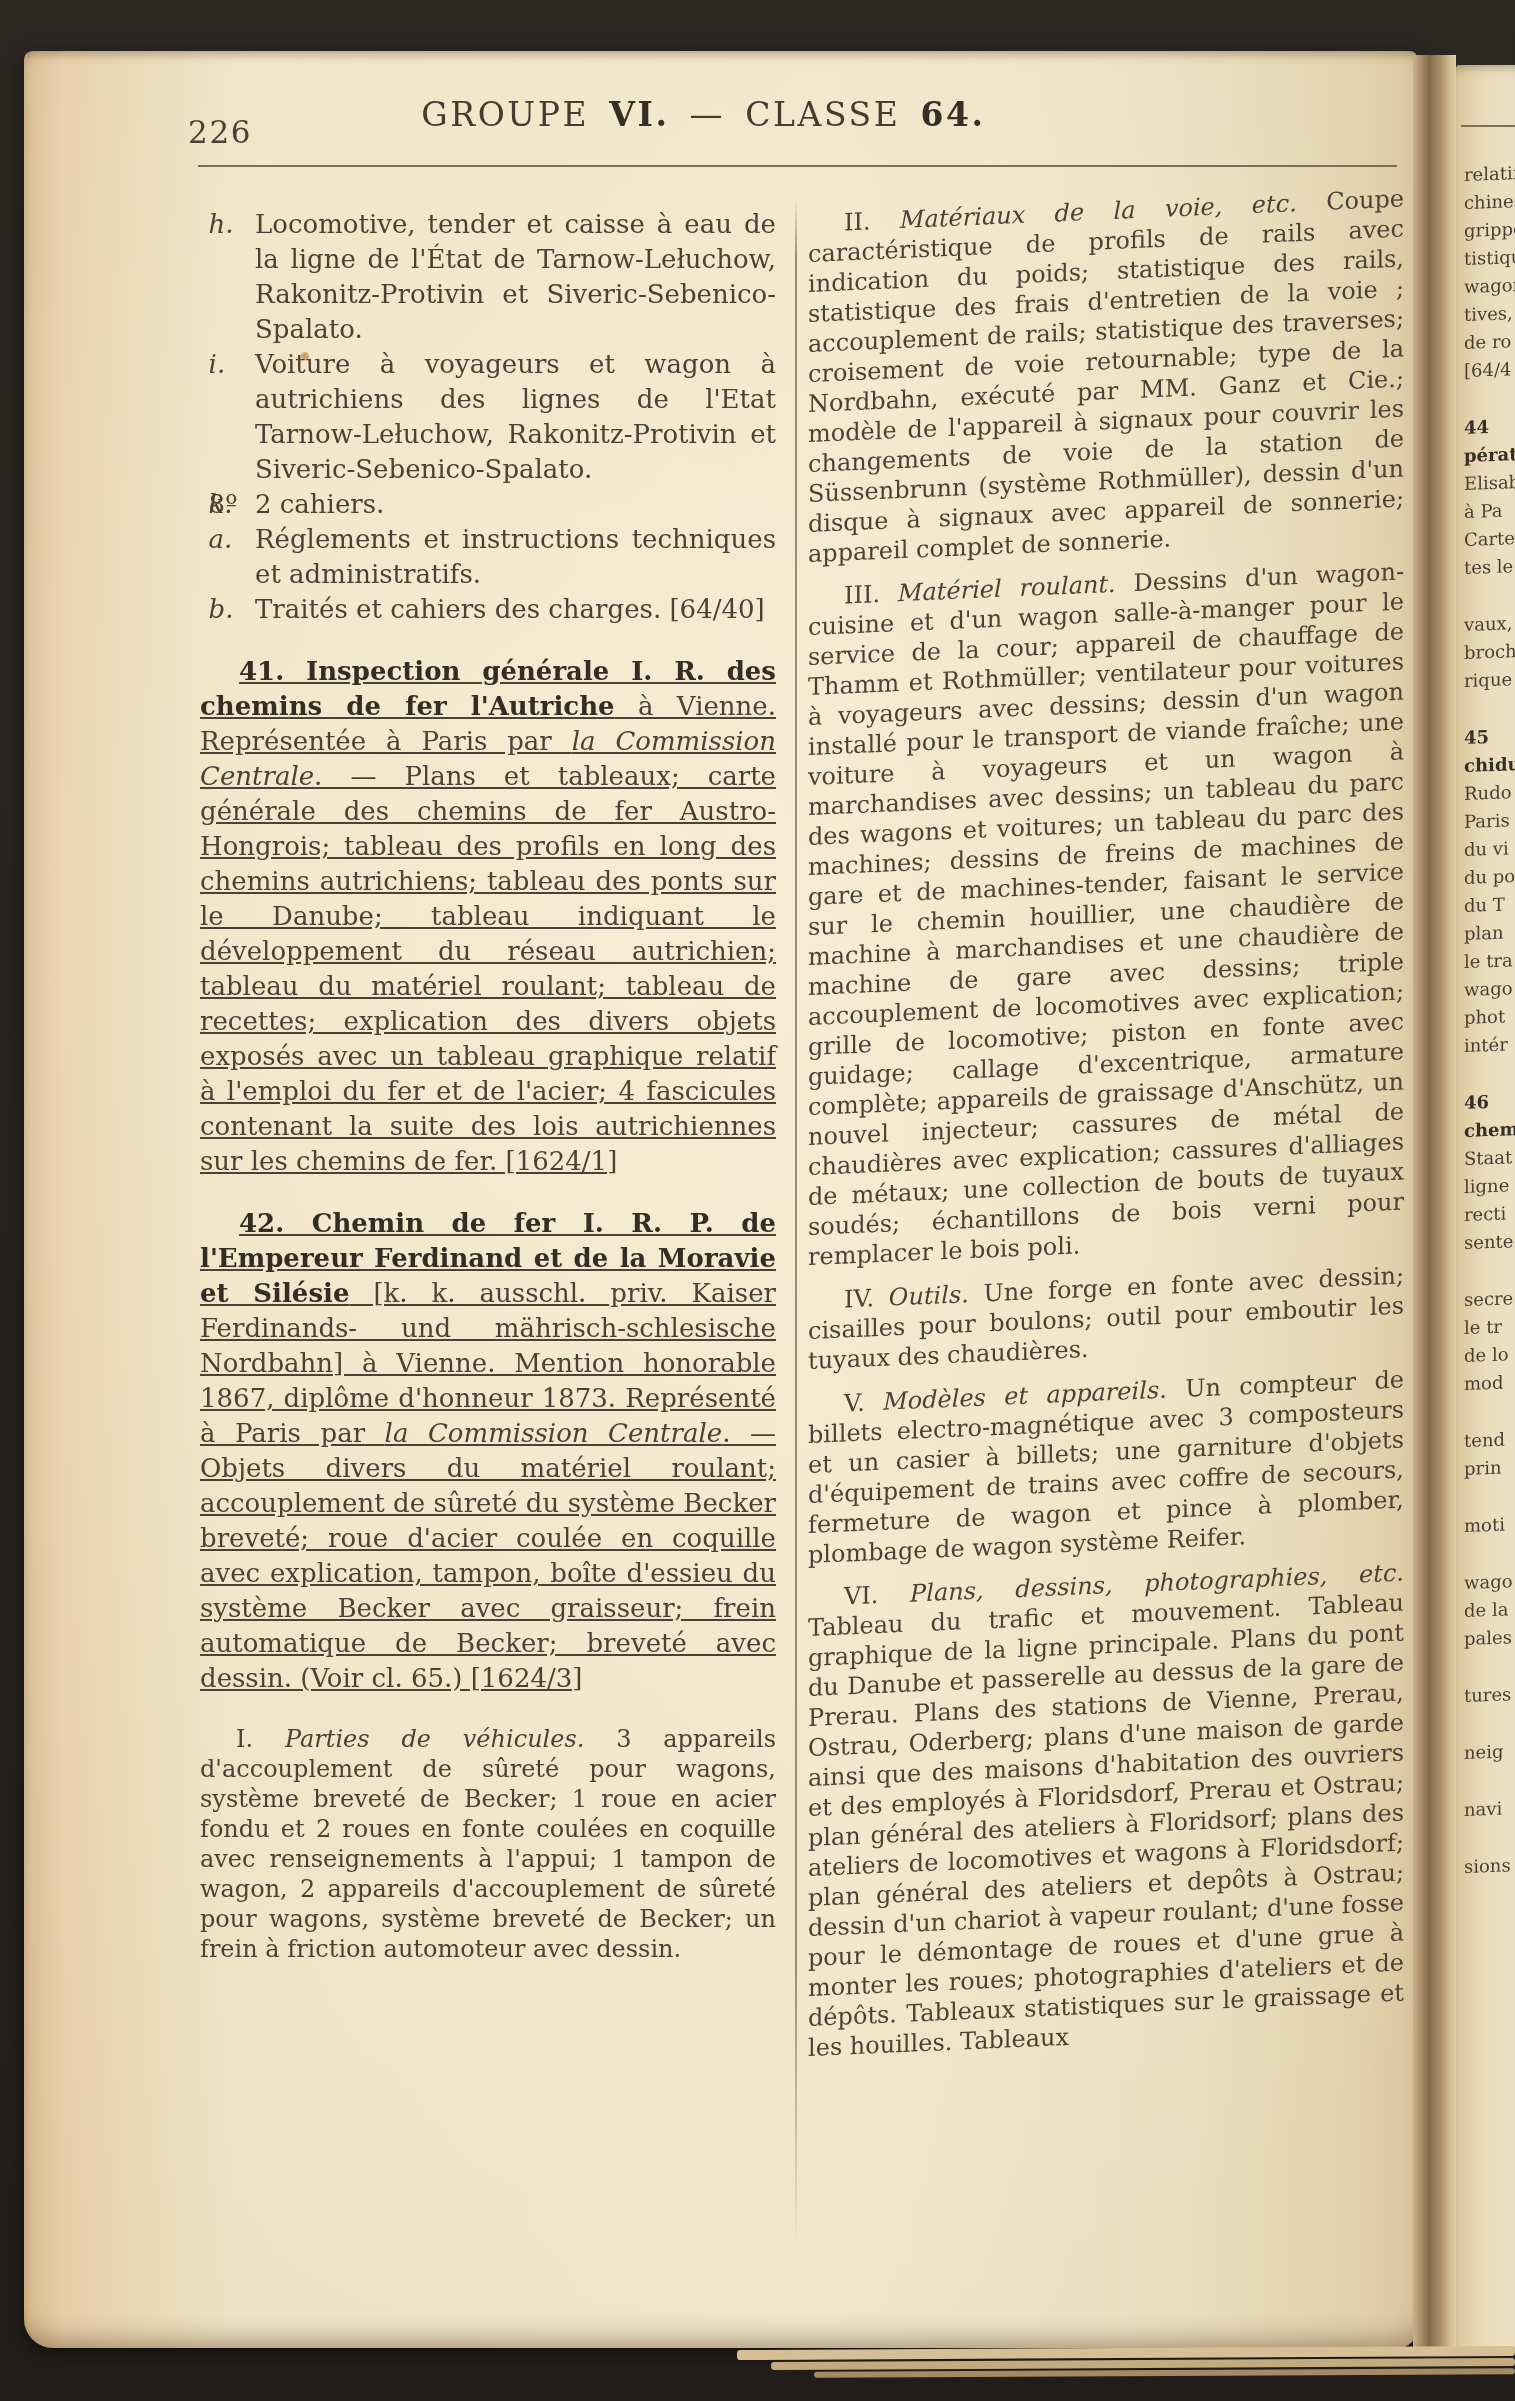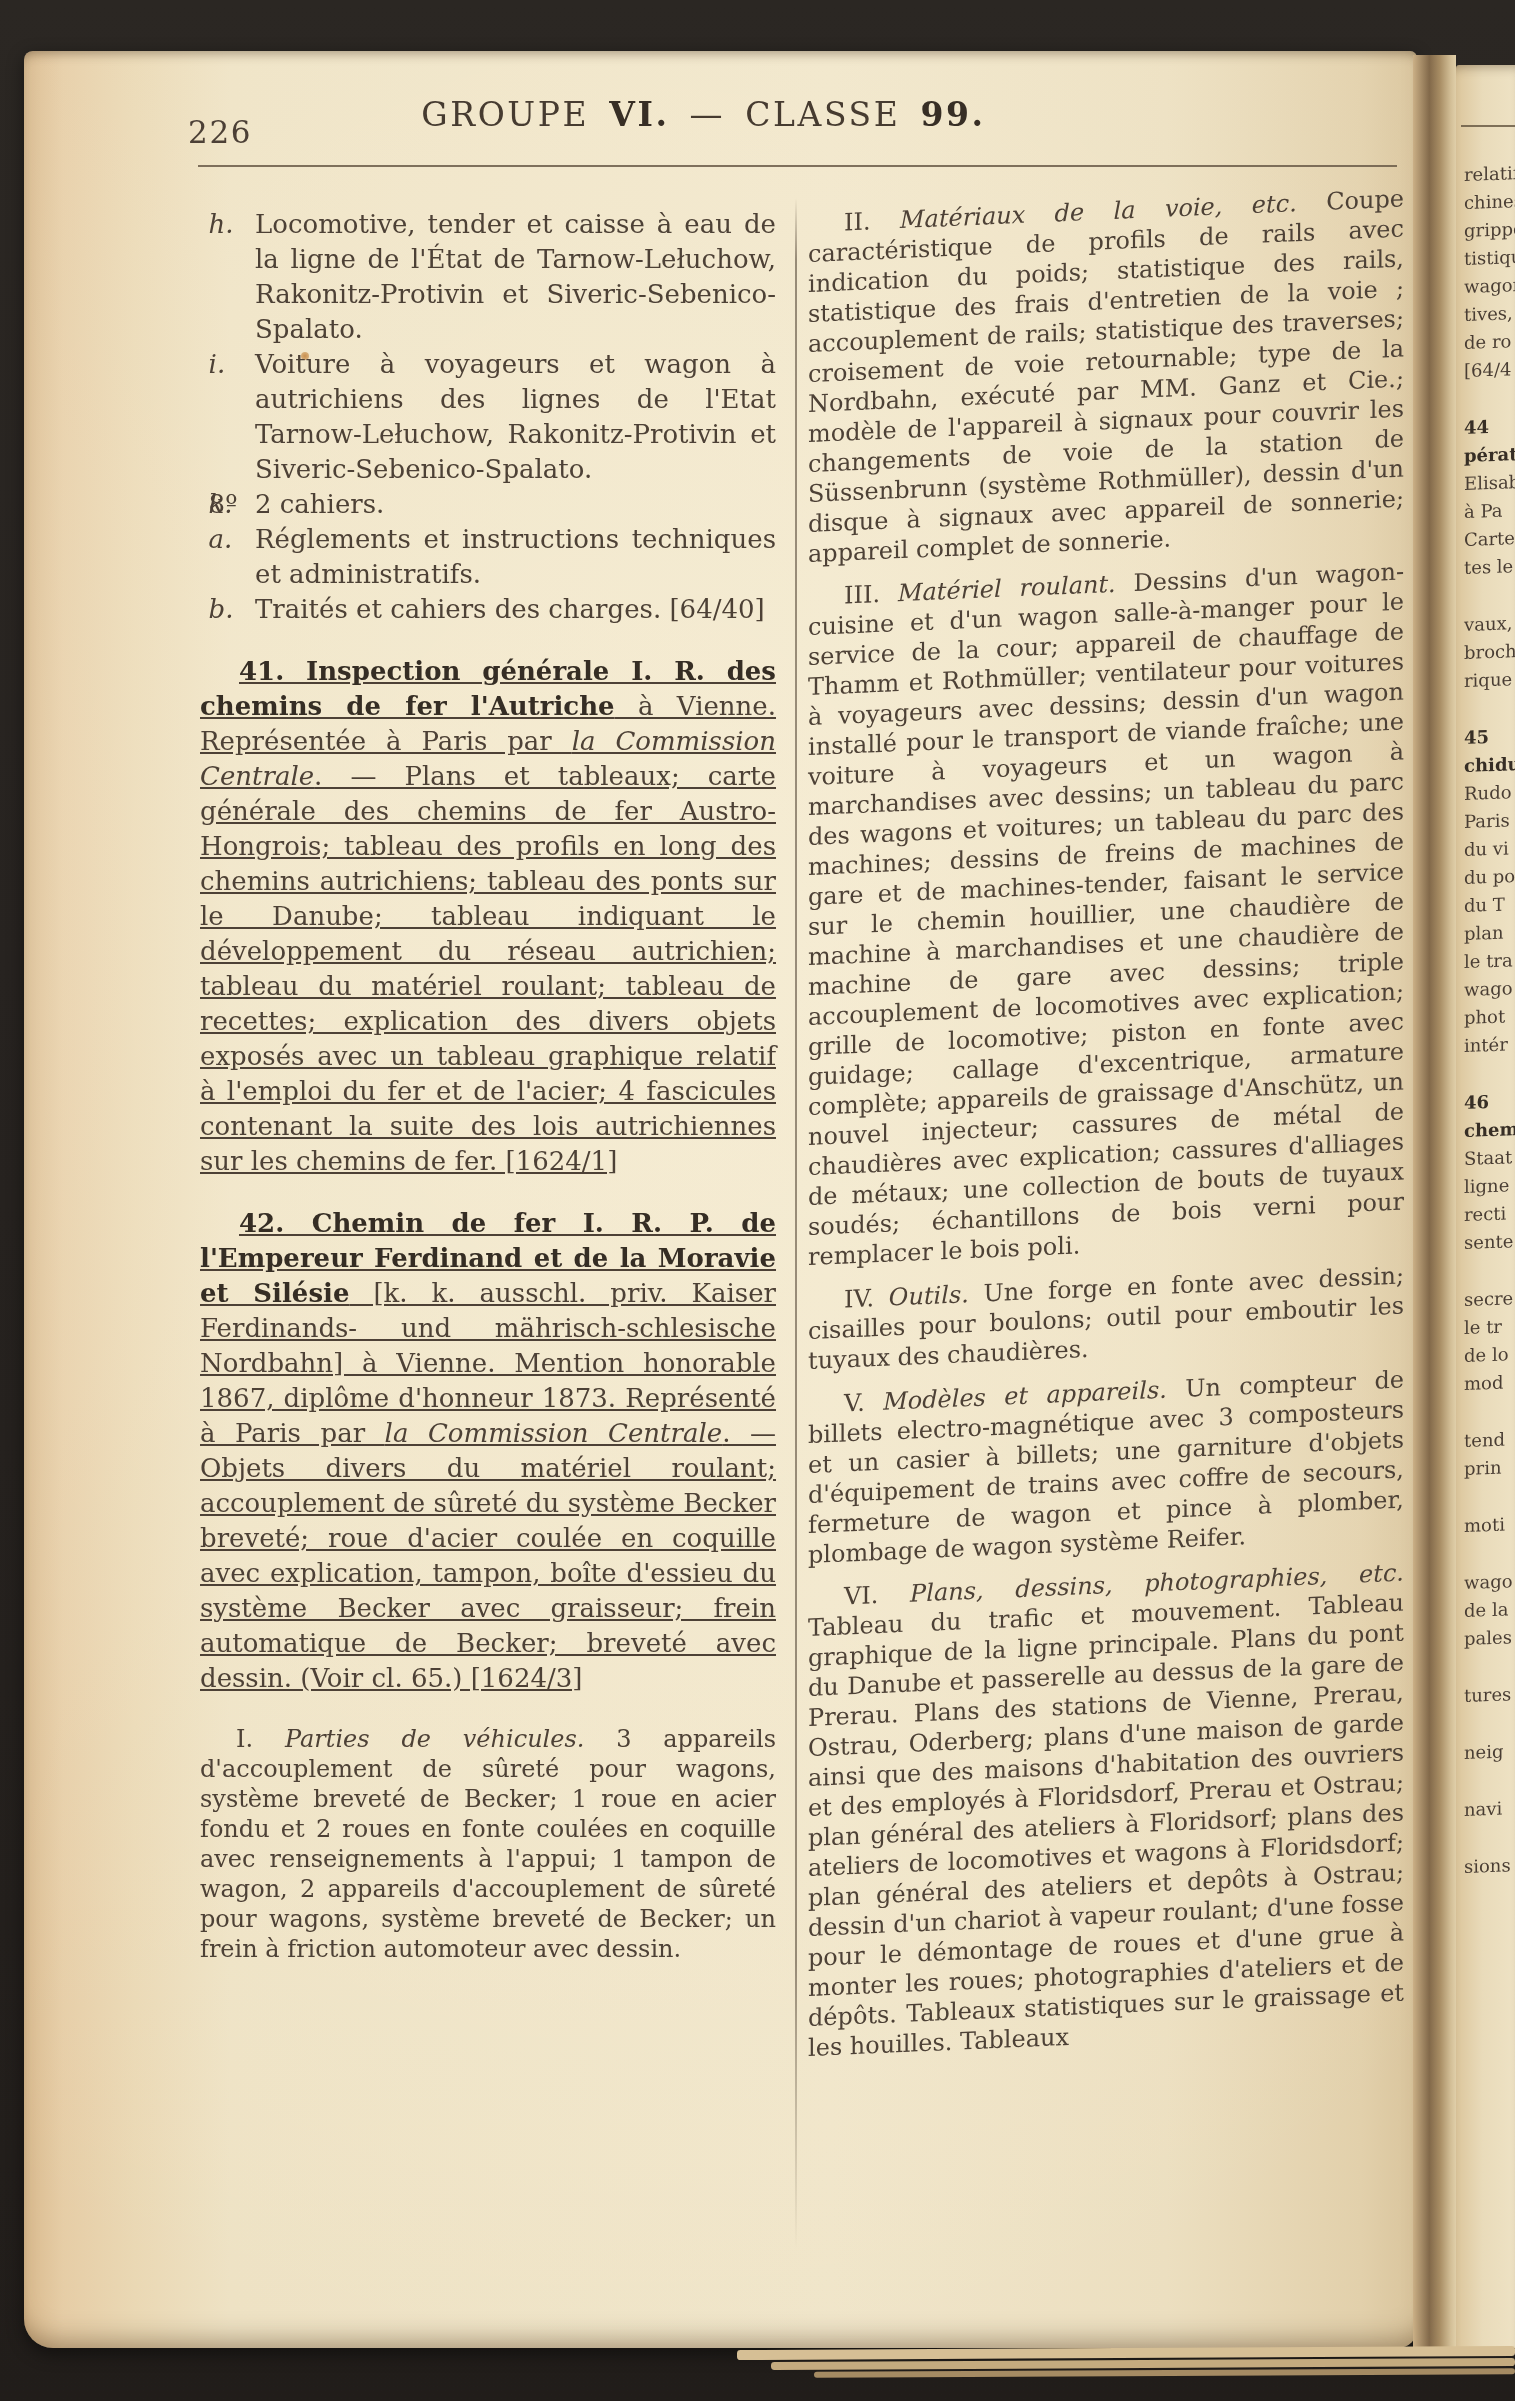--- a/index.html
+++ b/index.html
@@ -70,21 +70,21 @@
 
 <div class="scene">
 
   <div class="main-page">
     <div class="speck"></div>
 
     <div class="header-area">
       <div class="page-number">226</div>
       <div class="page-title">
         
-      <span class="run">GROUPE </span><span class="run b">VI.</span><span class="run"> — CLASSE </span><span class="run b">99.</span></div>
+      <span class="run">GROUPE </span><span class="run b">VI.</span><span class="run"> — CLASSE </span><span class="run b">64.</span></div>
     </div>
     <div class="header-rule"></div>
 
     <div class="col col1">
       <div class="list">
 
           <div class="li i">
             <span class="mk">h.</span><span class="tx">Locomotive, tender et caisse à eau de la ligne de l'État de Tarnow-Lełuchow, Rakonitz-Protivin et Siveric-Sebenico-Spalato.</span>
           </div>
 

